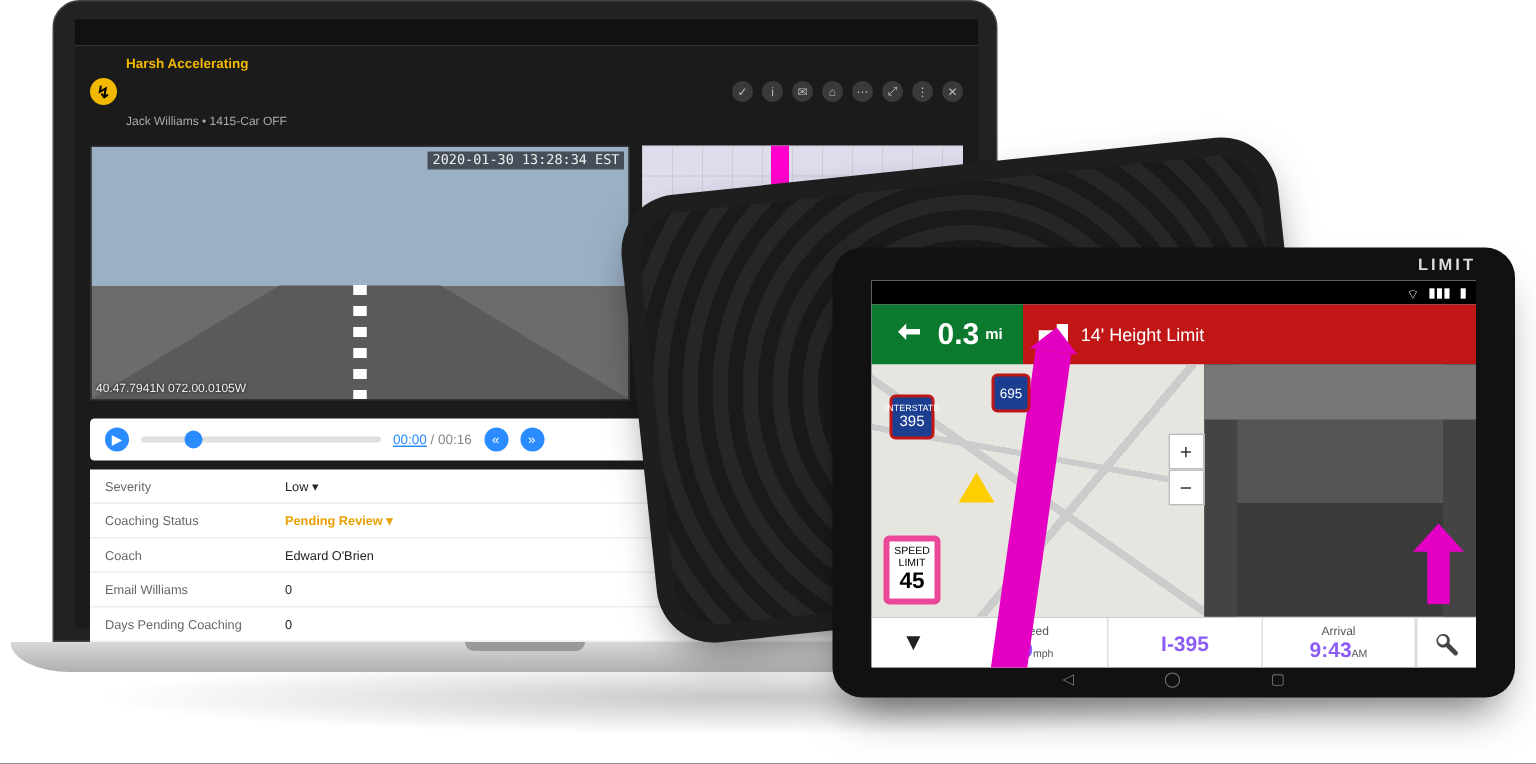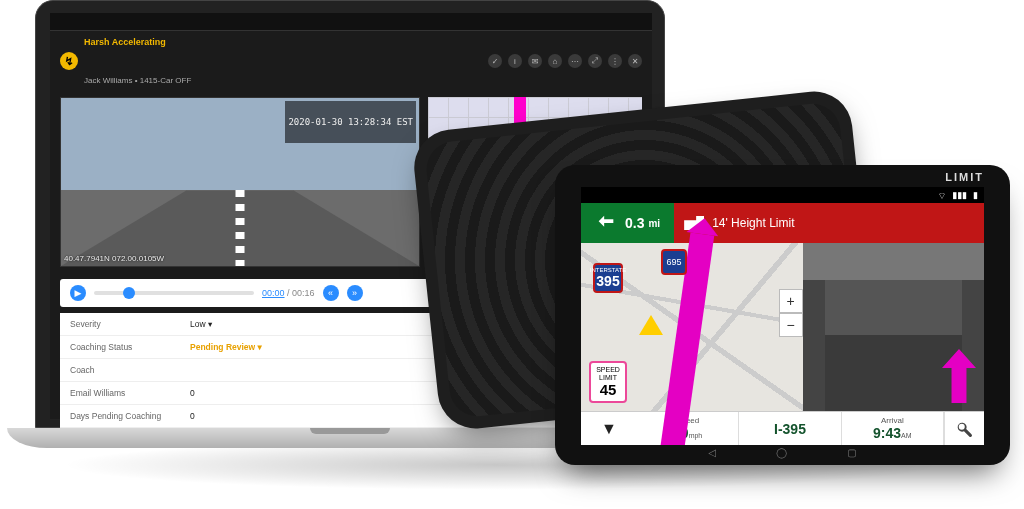--- a/index.html
+++ b/index.html
@@ -86,21 +86,21 @@
   }
   .dashcam .lane {
     position:absolute; bottom:0; left:50%; width:9px; height:45%;
     background: linear-gradient(#fff 50%, transparent 50%);
     background-size: 100% 14px;
     transform: translateX(-50%);
   }
   .dashcam .ts {
     position:absolute; top:3px; right:3px;
     background: rgba(0,0,0,.55); color:#eee;
-    font-family: monospace; font-size:9px; padding:16px 3px;
+    font-family: monospace; font-size:9px; padding:1px 3px;
   }
   .dashcam .coords {
     position:absolute; bottom:3px; left:3px;
     color:#eee; font-size:8px;
     text-shadow:0 0 2px #000;
   }
   .mini-map {
     flex:1; height:170px;
     background:#dde;
     position:relative;
@@ -201,21 +201,21 @@
   .status-bar .sp { flex:1; }
   .nav-banner {
     height:40px; display:flex;
   }
   .nav-banner .turn {
     background:#0b7a2e; color:#fff;
     display:flex; align-items:center; gap:8px;
     padding:0 14px; font-weight:600;
   }
   .nav-banner .turn svg { width:22px; height:22px; fill:#fff; }
-  .nav-banner .turn .dist { font-size:14px;text-align:right; }
+  .nav-banner .turn .dist { font-size:20px;text-align:right; }
   .nav-banner .turn .unit { font-size:10px; margin-left:-4px; }
   .nav-banner .warn {
     flex:1; background:#c01616; color:#fff;
     display:flex; align-items:center; gap:8px; padding:0 10px;
     font-size:12px;
   }
   .nav-banner .warn .truck-ico { width:20px; height:14px; background:#fff; clip-path:polygon(0 30%,60% 30%,60% 0,100% 0,100% 100%,0 100%); }
   .nav-content { display:flex; height:calc(100% - 16px - 40px - 34px); }
   .nav-map {
     flex:1; position:relative;
@@ -258,21 +258,21 @@
   }
   .zbtn {
     height:24px; background:#fff; border:1px solid #bbb;
     color:#333; font-size:14px;
     display:flex; align-items:center; justify-content:center;
     cursor:pointer;
   }
   .limit-sign {
     position:absolute; left:8px; bottom:8px;
     width:38px; padding:3px 0;
-    background:#fff; border:2px solid #ec4899; border-radius:4px;
+    background:#fff; border:4px solid #ec4899; border-radius:4px;
     text-align:center; font-size:7px; line-height:1.1;
   }
   .limit-sign .n { font-size:15px; font-weight:700; }
   .excl {
     position:absolute; left:58px; top:60px;
     width:0;height:0;
     border:12px solid transparent; border-bottom:20px solid #ffce00;
   }
   .nav-cam {
     flex:0 0 45%;
@@ -293,21 +293,21 @@
   }
   .nav-footer {
     height:34px; background:#fff; color:#222;
     display:flex; align-items:stretch;
     border-top:1px solid #ccc;
   }
   .nav-footer .cell {
     flex:1; display:flex; flex-direction:column; align-items:center; justify-content:center;
     border-right:1px solid #ddd; font-size:8px; color:#555;
   }
-  .nav-footer .cell .big { font-size:14px; font-weight:600; color:#14532d; }
+  .nav-footer .cell .big { font-size:14px; font-weight:600; color:#8b5cf6; }
   .nav-footer .cell .ap { font-size:7px; }
   .nav-footer .na {
     flex:0 0 56px; display:flex; align-items:center; justify-content:center;
   }
   .nav-footer .menu {
     flex:0 0 40px; display:flex; align-items:center; justify-content:center;
     border-left:1px solid #ddd; cursor:pointer;
   }
   .android-bar {
     position:absolute; left:26px; right:26px; bottom:4px;
@@ -381,20 +381,21 @@
           <div class="row">
             <div class="k">Severity</div>
             <div class="v">Low ▾</div>
           </div>
           <div class="row">
             <div class="k">Coaching Status</div>
             <div class="v warn">Pending Review ▾</div>
           </div>
           <div class="row">
             <div class="k">Coach</div>
+            <div class="v">Edward O'Brien</div>
           </div>
           <div class="row">
             <div class="k">Email Williams</div>
             <div class="v">0</div>
           </div>
           <div class="row">
             <div class="k">Days Pending Coaching</div>
             <div class="v">0</div>
           </div>
         </div>
@@ -431,21 +432,21 @@
           <span>14' Height Limit</span>
         </div>
       </div>
 
       <div class="nav-content">
         <div class="nav-map">
           <div class="grid"></div>
           <div class="route"></div>
           <div class="shield395">
             <div style="font-size:6px">INTERSTATE</div>
-            <div style="font-size:14px;font-weight:700">395</div>
+            <div style="font-size:10px;font-weight:400">395</div>
           </div>
           <div class="shield695">695</div>
           <div class="excl"></div>
           <div class="limit-sign">
             <div>SPEED</div>
             <div>LIMIT</div>
             <div class="n">45</div>
           </div>
         </div>
         <div class="nav-cam">

